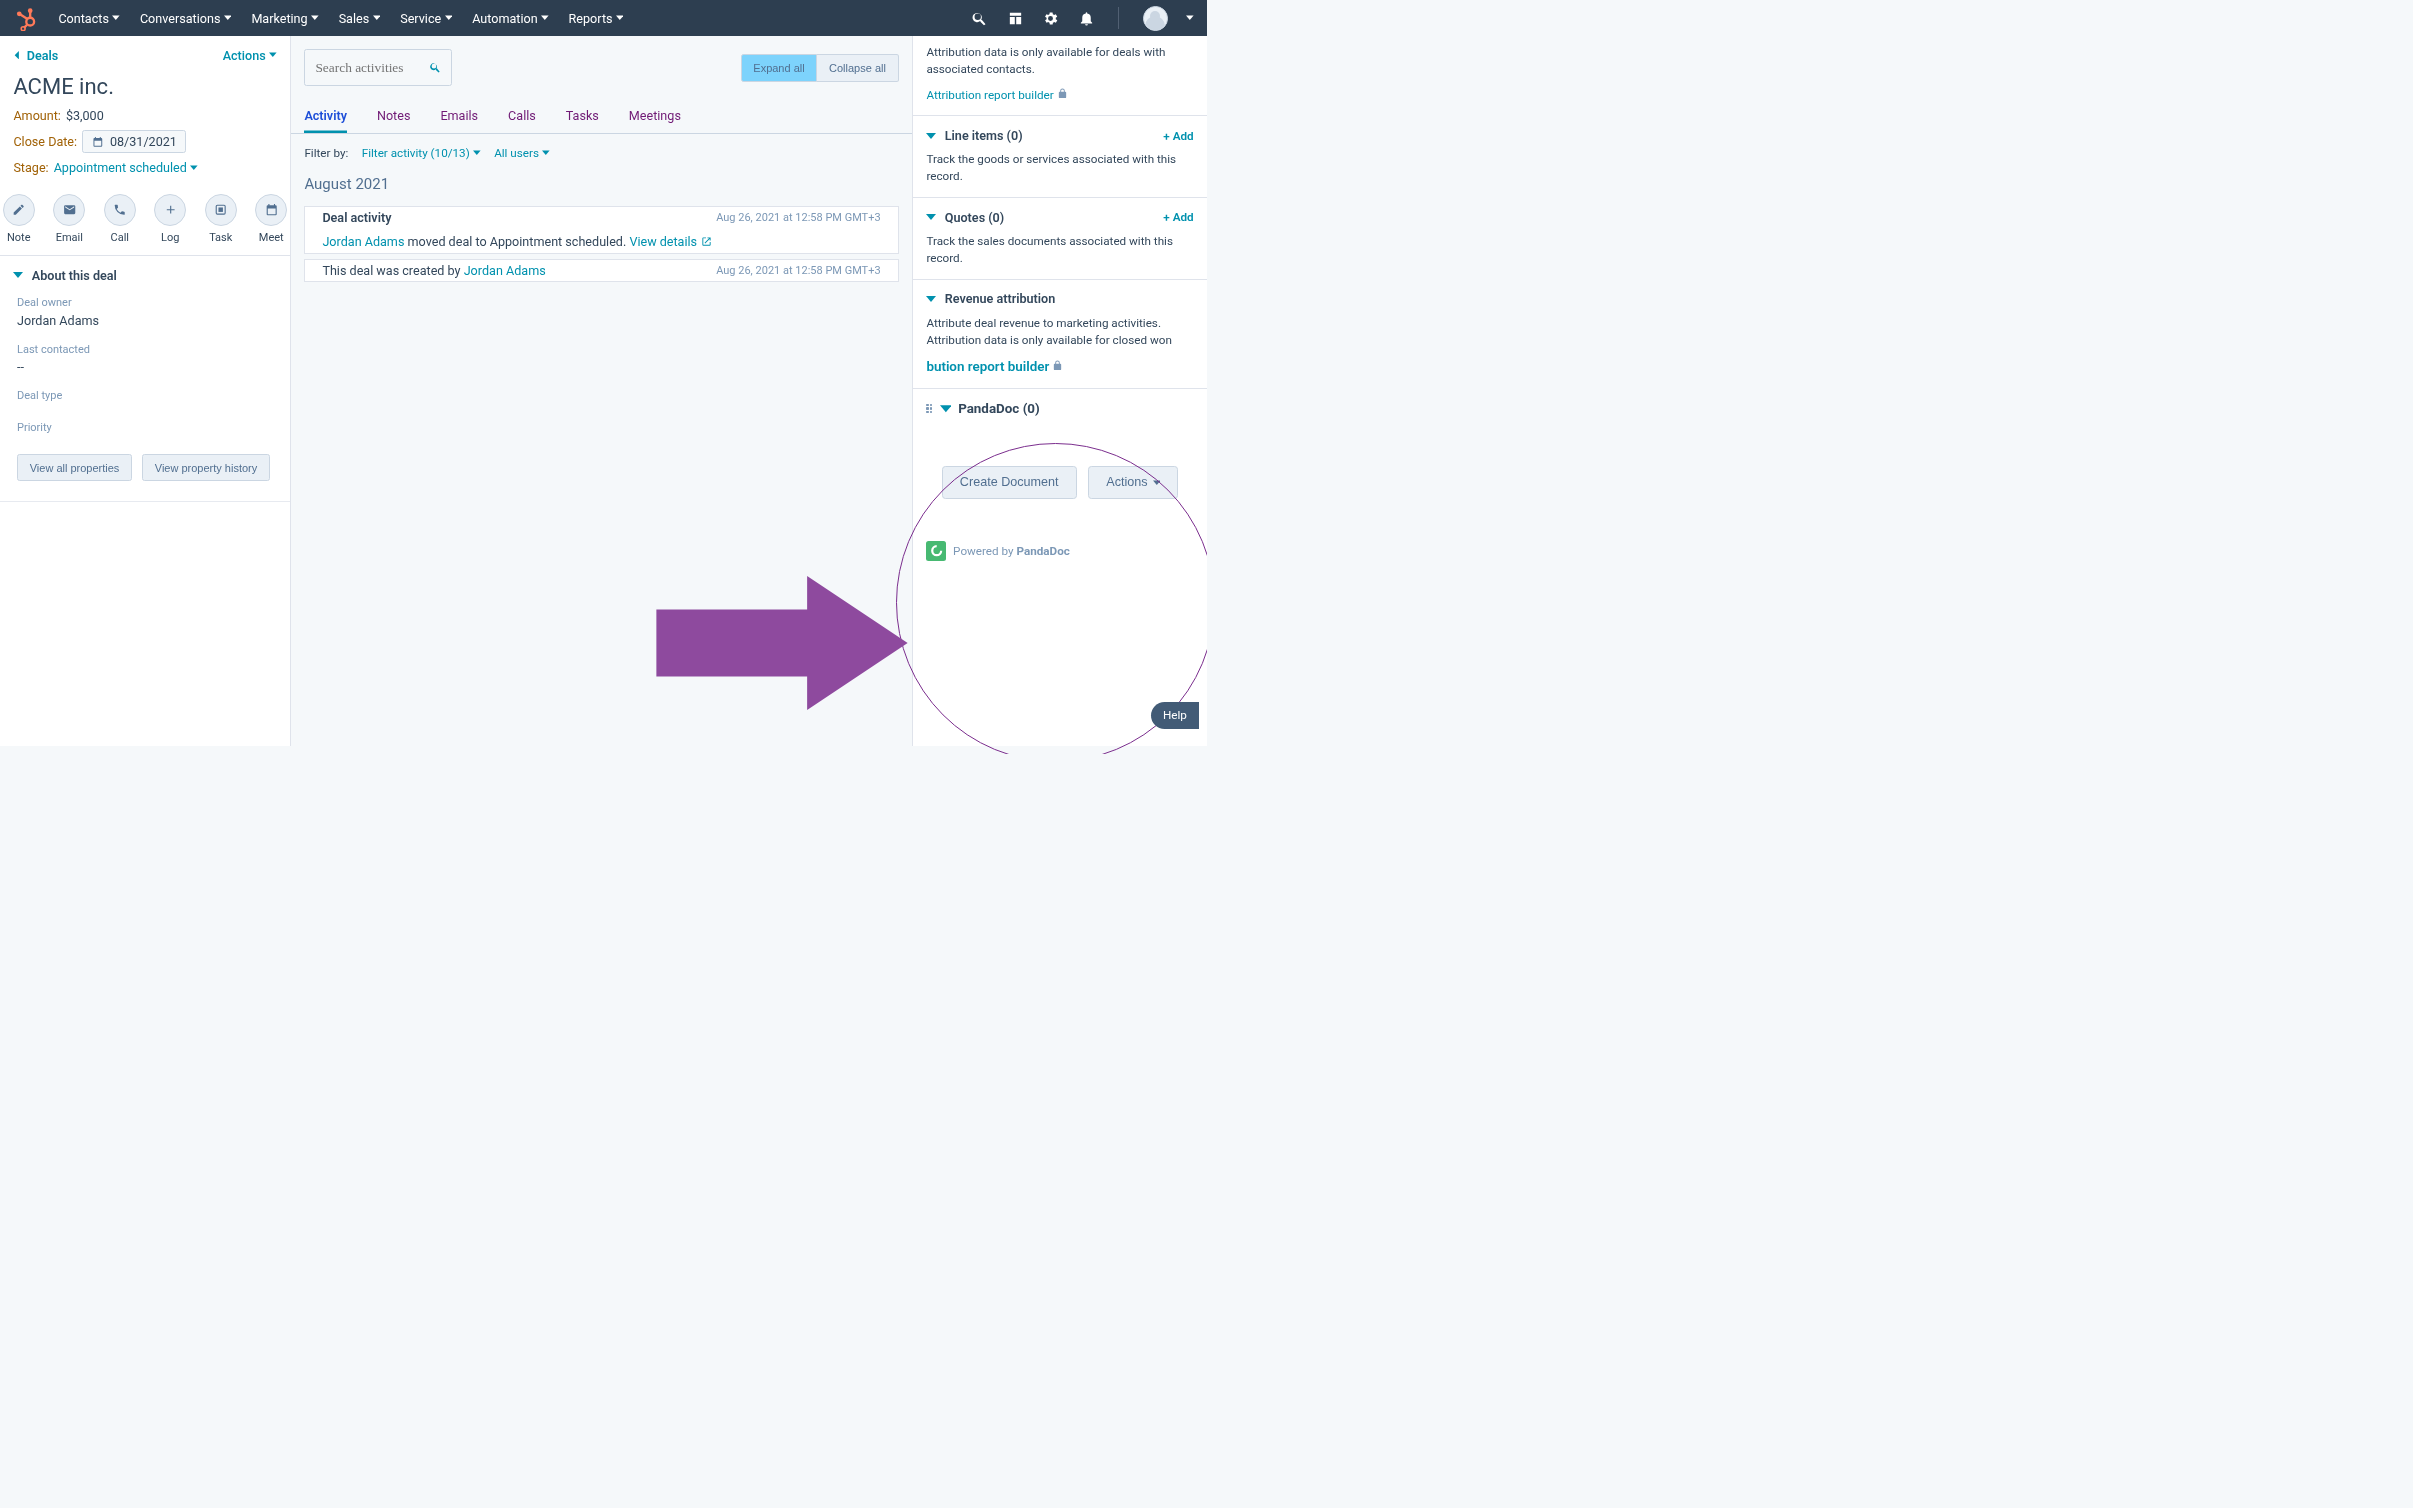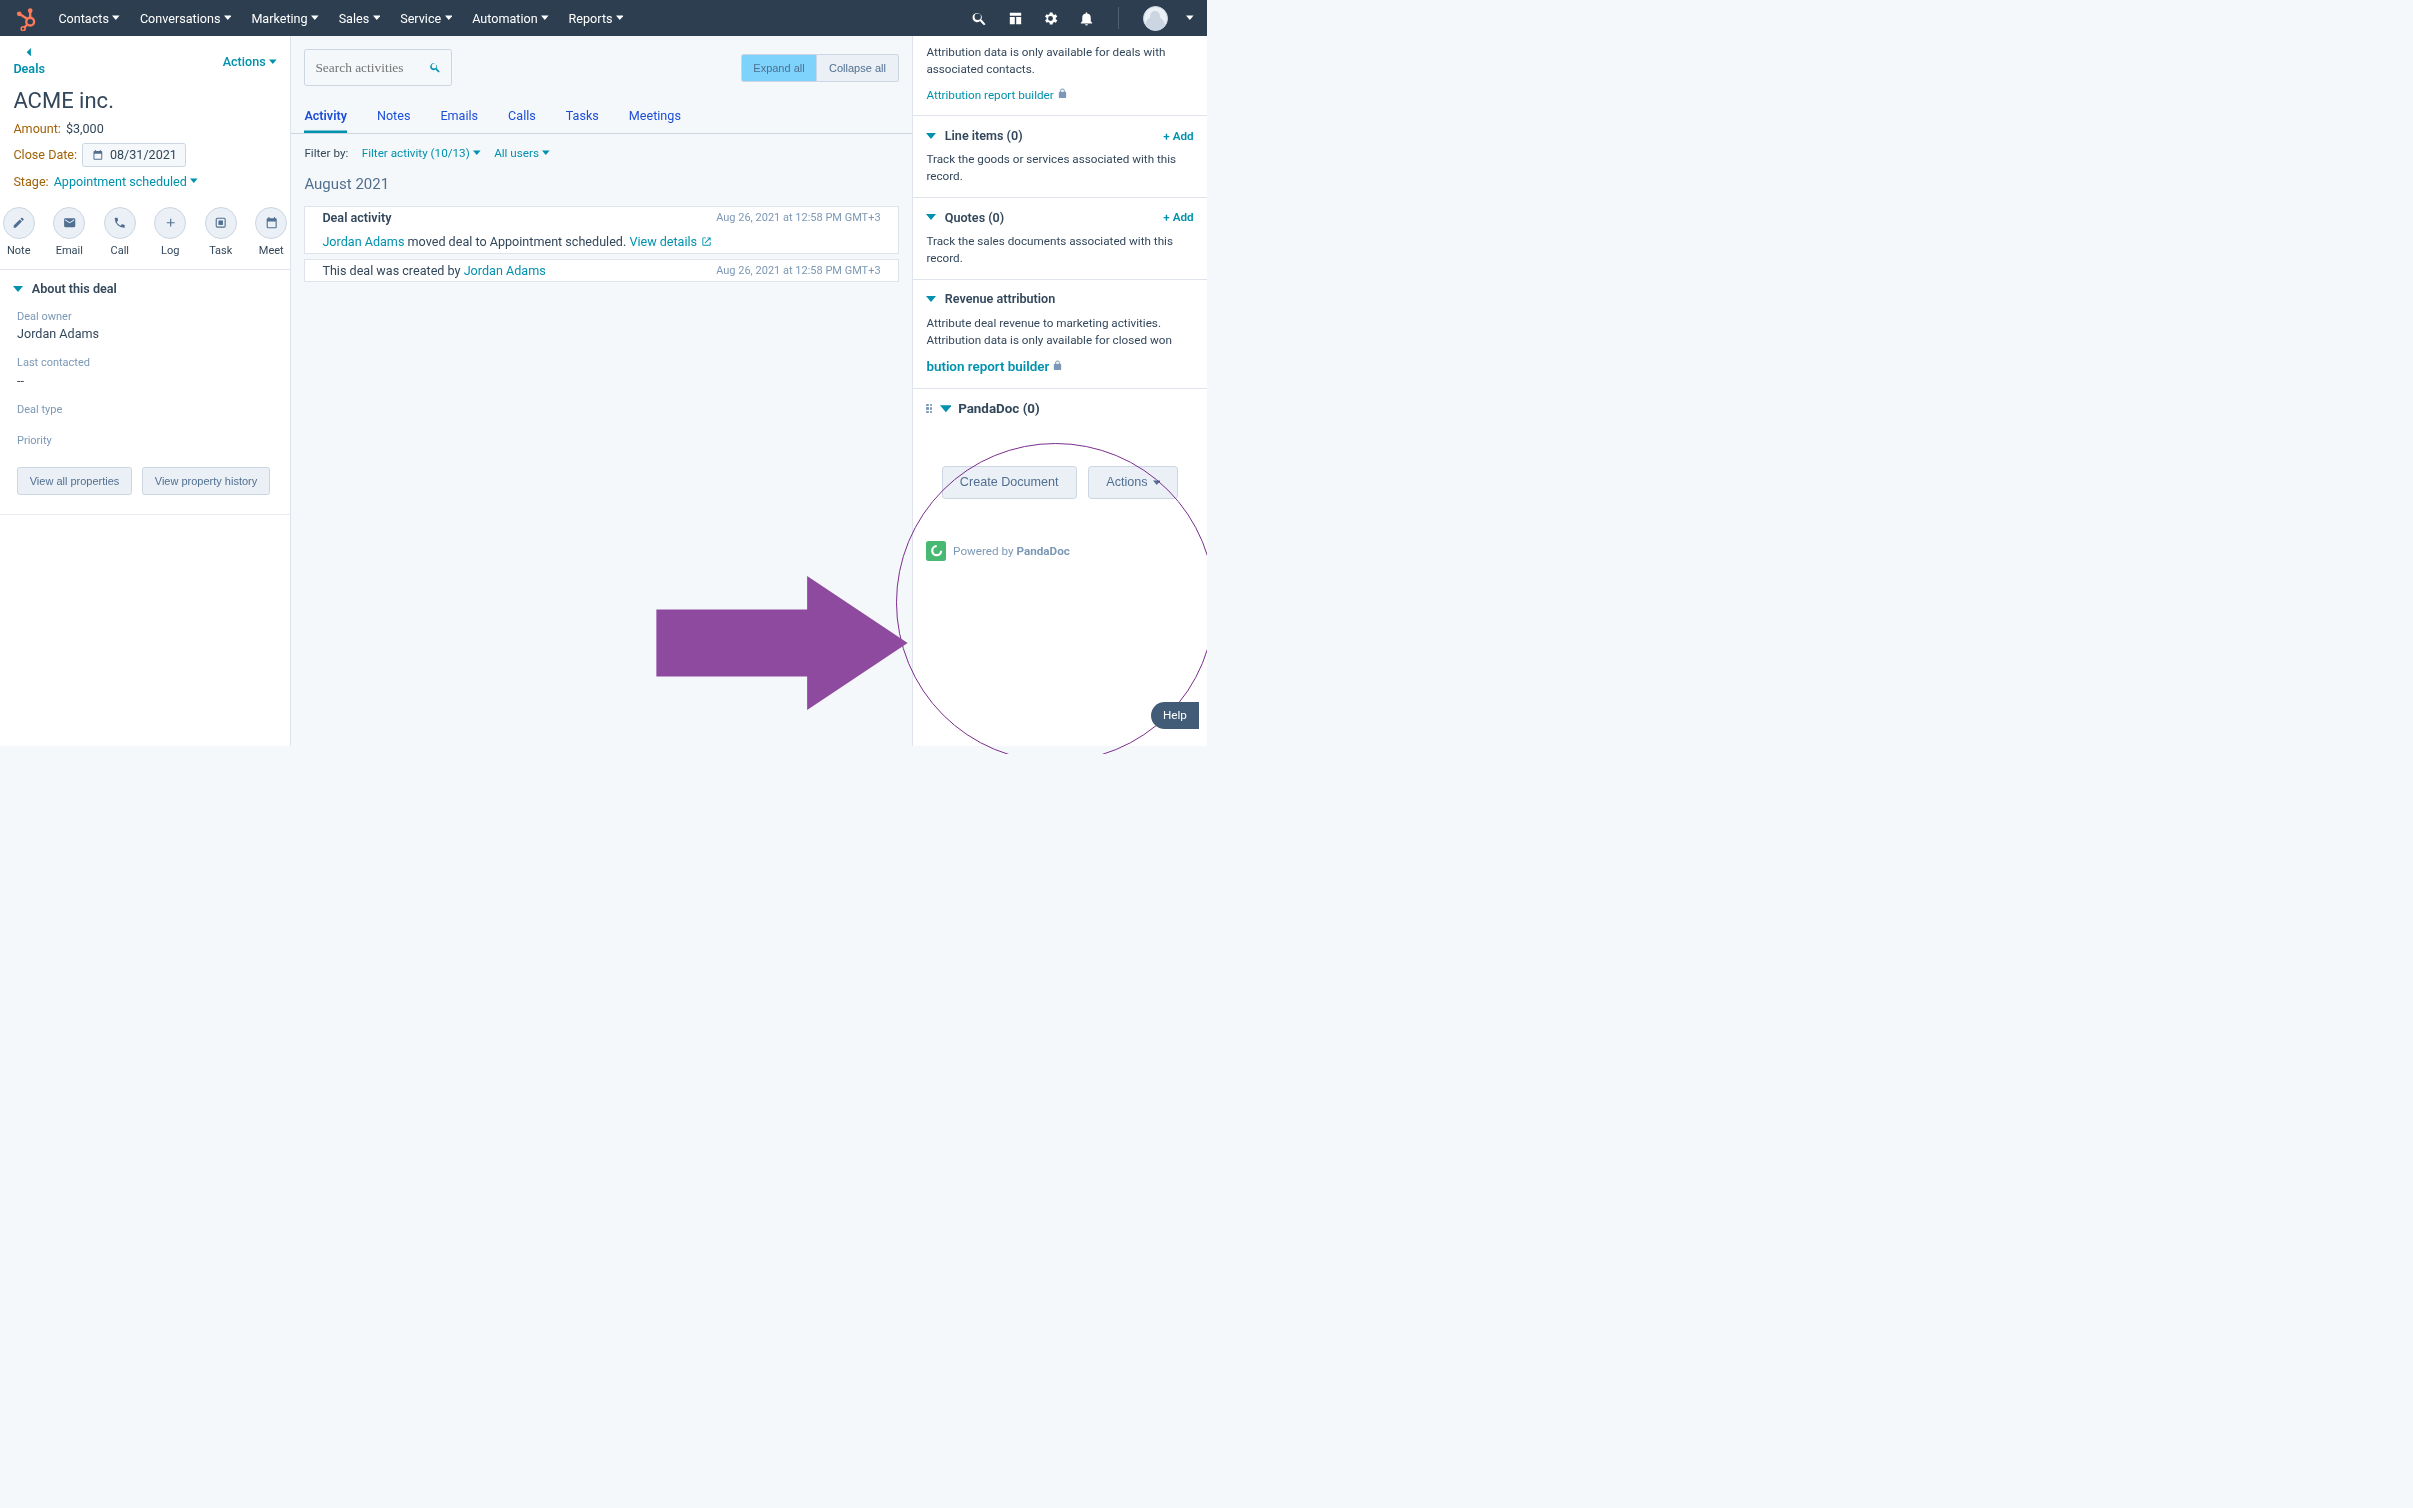--- a/index.html
+++ b/index.html
@@ -53,21 +53,21 @@
     width: 291px; background: #fff; border-right: 0.8px solid #dfe3eb;
     overflow-y:auto;
   }
   .midcol { flex: 1; background: #f5f8fa; border-right: 0.8px solid #dfe3eb; overflow-y:auto;}
   .rightcol { width: 294px; background: #fff; overflow-y:auto;}
   
   .lc-head {
     padding: 11.7px 13.4px 3.4px 13.4px;
     display:flex; justify-content:space-between; align-items:center;
   }
-  .lc-head .back { color: #0091ae; font-weight:600; font-size:12.6px; display:flex;align-items:center;gap:5px; cursor:pointer;flex-direction:column;}
+  .lc-head .back { color: #0091ae; font-weight:600; font-size:12.6px; display:flex;align-items:center;gap:5px; cursor:pointer;}
   .lc-head .actions { color: #0091ae; font-weight:500; font-size:12.6px; display:flex;align-items:center;gap:3.4px; cursor:pointer;}
   .lc-title { font-size: 22px; font-weight: 400; color:#33475b; padding: 8.4px 13.4px 5px 13.4px; }
   .lc-row { padding: 3.4px 13.4px; font-size:12.6px; display:flex;align-items:center;gap:5px;}
   .lc-row .lbl { color:#a16207; }
   .lc-row .datebox {
     border:0.8px solid #cbd6e2; border-radius:2.5px; padding:3.4px 8.4px;
     display:inline-flex;align-items:center;gap:6.7px;background:#f5f8fa;
   }
   .lc-row .stage { color:#0091ae; display:inline-flex;align-items:center;gap:3.4px;cursor:pointer;}
   .lc-actions-row {
@@ -104,21 +104,21 @@
   .searchbox svg{width:15px;height:15px;fill:#0091ae;}
   .mc-top .spacer{flex:1;}
   .btn-soft{
     background:#7dd3fc;border:0.8px solid #cbd6e2;color:#516f90;
     font-size:11px;padding:6.7px 11.7px;cursor:pointer;
   }
   .btn-group{display:flex;}
   .btn-group .btn-soft:first-child{border-radius:2.5px 0 0 2.5px;}
   .btn-group .btn-soft:last-child{border-radius:0 2.5px 2.5px 0;border-left:none;background:#eaf0f6;}
   .tabs{display:flex;border-bottom:0.8px solid #cbd6e2;padding:0 13.4px;gap:30px;}
-  .tabs .tab{padding:8.4px 0 10px 0;font-size:12.6px;color:#1d4ed8;cursor:pointer;}
+  .tabs .tab{padding:8.4px 0 10px 0;font-size:12.6px;color:#701a75;cursor:pointer;}
   .tabs .tab.active{color:#1d4ed8;font-weight:600;box-shadow:inset 0 -2.5px 0 #0091ae;}
   .filters{padding:11.7px 13.4px;display:flex;align-items:center;gap:13.4px;font-size:11.7px;color:#33475b;}
   .filters .flink{color:#0091ae;cursor:pointer;display:inline-flex;align-items:center;gap:3.4px;}
   .month{padding:3.4px 13.4px 8.4px 13.4px;font-size:15px;color:#516f90;}
   .card{
     background:#fff;border:0.8px solid #dfe3eb;border-radius:0;
     margin:5px 13.4px;padding:3px 17px;
   }
   .card .hd{display:flex;justify-content:space-between;align-items:center;}
   .card .hd .ttl{font-weight:600;color:#33475b;font-size:12.6px;}

